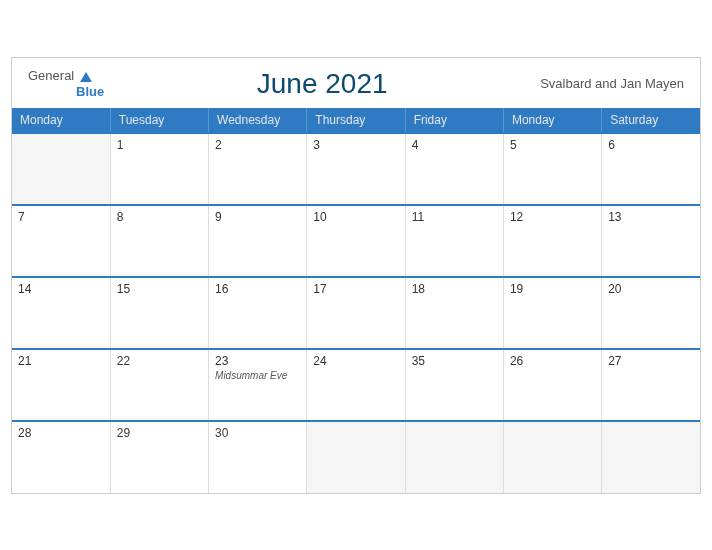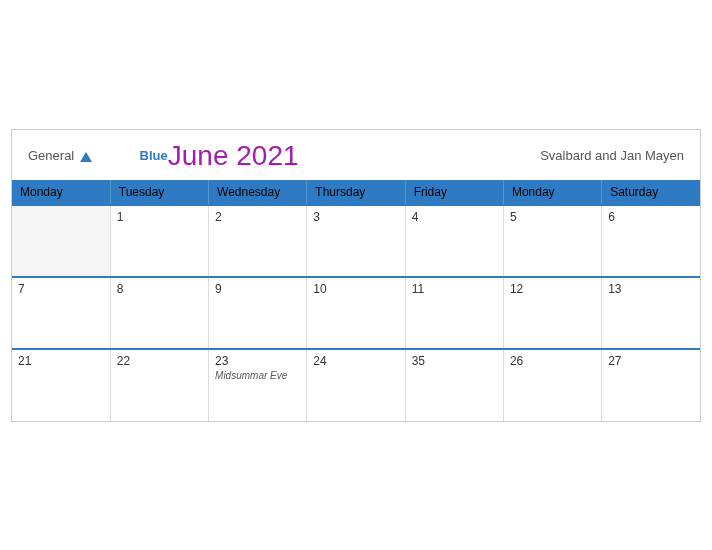--- a/index.html
+++ b/index.html
@@ -18,21 +18,21 @@
       border: 1px solid #ccc;
     }
     .calendar-header {
       display: flex;
       align-items: center;
       justify-content: space-between;
       padding: 10px 16px 8px 16px;
     }
     .logo {
       display: flex;
-      flex-direction: row;
+      flex-direction: column;
       font-size: 12px;
       line-height: 1.2;
       justify-content: center;
     }
     .logo-general {
       color: #555;
       font-size: 13px;
     }
     .logo-blue {
       color: #2e7bc4;
@@ -46,36 +46,37 @@
       height: 0;
       border-left: 6px solid transparent;
       border-right: 6px solid transparent;
       border-bottom: 10px solid #2e7bc4;
       margin-left: 2px;
       vertical-align: middle;
     }
     .calendar-title {
       font-size: 28px;
       font-weight: normal;
-      color: #a21caf;
+      color: #0c4a6e;
+      text-align: center;
       flex: 1;
     }
     .calendar-region {
       font-size: 13px;
       color: #555;
       text-align: right;
       min-width: 140px;
     }
     .calendar-grid {
       width: 100%;
       border-collapse: collapse;
     }
     .calendar-grid thead tr th {
       background: #2e7bc4;
-      color: #000000;
+      color: #e5e5e5;
       font-size: 12px;
       font-weight: normal;
       padding: 5px 8px;
       text-align: left;
       border-right: 1px solid #5599d4;
     }
     .calendar-grid thead tr th:last-child {
       border-right: none;
     }
     .calendar-grid tbody tr {
@@ -150,23 +151,41 @@
         <tr>
           <td><span class="day-number">7</span></td>
           <td><span class="day-number">8</span></td>
           <td><span class="day-number">9</span></td>
           <td><span class="day-number">10</span></td>
           <td><span class="day-number">11</span></td>
           <td><span class="day-number">12</span></td>
           <td><span class="day-number">13</span></td>
         </tr>
         <tr>
+          <td><span class="day-number">14</span></td>
+          <td><span class="day-number">15</span></td>
+          <td><span class="day-number">16</span></td>
+          <td><span class="day-number">17</span></td>
+          <td><span class="day-number">18</span></td>
+          <td><span class="day-number">19</span></td>
+          <td><span class="day-number">20</span></td>
+        </tr>
+        <tr>
           <td><span class="day-number">21</span></td>
           <td><span class="day-number">22</span></td>
           <td><span class="day-number">23</span><div class="event-text">Midsummar Eve</div></td>
           <td><span class="day-number">24</span></td>
           <td><span class="day-number">35</span></td>
           <td><span class="day-number">26</span></td>
           <td><span class="day-number">27</span></td>
         </tr>
+        <tr>
+          <td><span class="day-number">28</span></td>
+          <td><span class="day-number">29</span></td>
+          <td><span class="day-number">30</span></td>
+          <td class="empty-cell"></td>
+          <td class="empty-cell"></td>
+          <td class="empty-cell"></td>
+          <td class="empty-cell"></td>
+        </tr>
       </tbody>
   </table>
 </div>
 
 </body></html>

